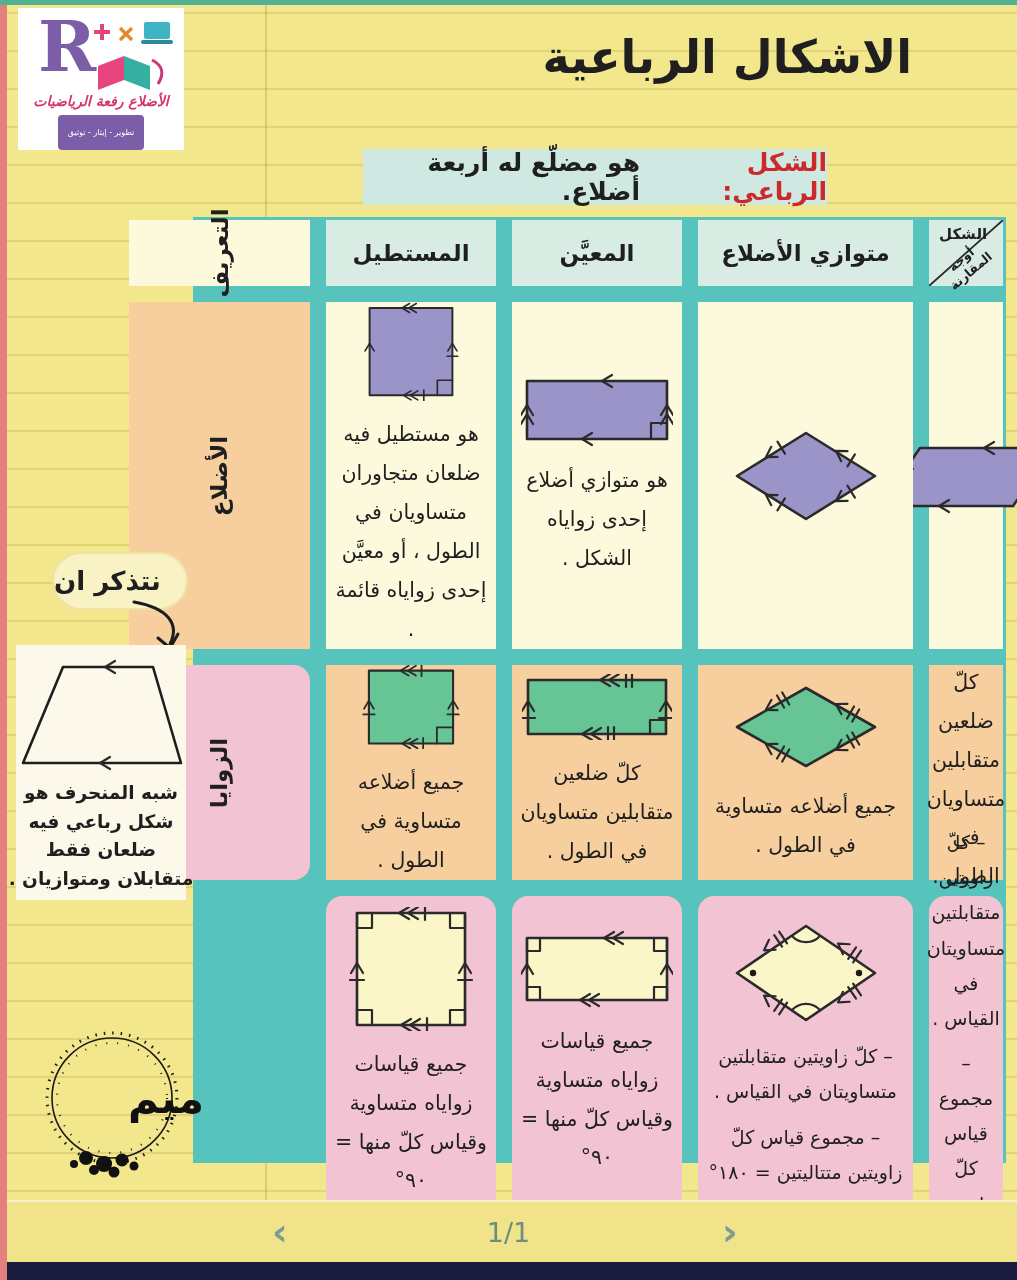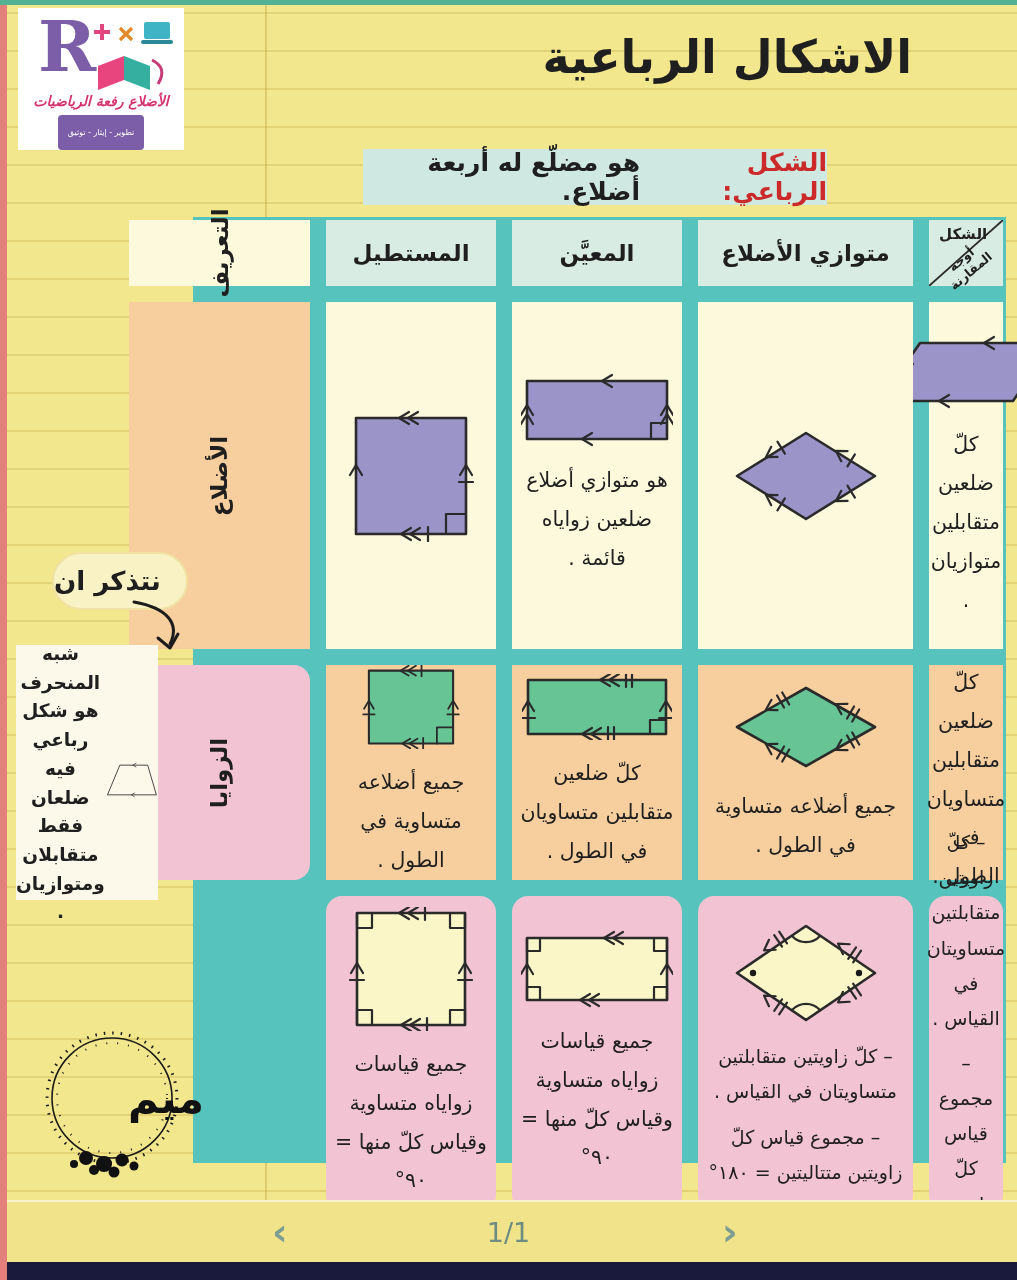--- a/index.html
+++ b/index.html
@@ -64,22 +64,22 @@
   .f-green  { fill:var(--shape_green,#66c495); }
   .f-yellow { fill:var(--shape_yellow,#fbf6c8); }
   .mk { fill:none; stroke:#2a2a2a; stroke-width:2.2; stroke-linecap:round; stroke-linejoin:round; }
   .dot { fill:#1a1a1a; }
 
   
   .bubble { position:absolute; top:552px; left:52px; width:136px; height:58px; background:#f9f2c4;
             border:2px solid #efe2a2; border-radius:30px; display:flex; align-items:center; justify-content:flex-end;
             font-size:26px; font-weight:bold; }
   .bubble-arrow { position:absolute; top:598px; left:128px; }
-  .notebox { position:absolute; top:645px; left:16px; width:142px; height:255px; background:#fcf9ea;
-             display:flex; align-items:center; padding-top:14px; }
+  .notebox { position:absolute; top:645px; left:16px; width:170px; height:255px; background:#fcf9ea;
+             display:flex; flex-direction:column; align-items:center; padding-top:14px; }
   .notebox p { font-size:18.5px; font-weight:bold; line-height:1.55; text-align:center; margin-top:8px; width:185px; }
 
   
   .stamp { position:absolute; top:1018px; left:24px; width:180px; height:170px; }
   .stamp svg { position:absolute; inset:0; }
   .stamp-text { position:absolute; top:56px; left:0; width:180px; text-align:right; font-size:42px; font-weight:bold; color:#111; }
 
   
   .pager { position:absolute; top:1200px; left:0; width:100%; height:62px; background:#f0e389;
            border-top:2px solid rgba(255,255,255,.55); direction:ltr; }
@@ -148,21 +148,20 @@
           </g>
         <g transform="translate(26,41) rotate(-55)">
             <path class="mk" d="M5,-6 L-5,0 L5,6"></path>
             <path class="mk" d="M14,-6 L4,0 L14,6"></path>
           </g>
         <g transform="translate(159,41) rotate(-55)">
             <path class="mk" d="M5,-6 L-5,0 L5,6"></path>
             <path class="mk" d="M14,-6 L4,0 L14,6"></path>
           </g>
       </svg>
-      <p class="ctxt">كلّ ضلعين متقابلين متوازيان .</p>
     </div>
     <div class="cell r1">
       <svg width="150" height="100" viewBox="0 0 150 100">
         <polygon class="shp f-purple" points="6,50 75,7 144,50 75,93"></polygon>
         <g transform="translate(110,28) rotate(32)">
             <path class="mk" d="M4,-6 L-6,0 L4,6"></path>
             <path class="mk" d="M12,-7 L12,7"></path>
           </g>
         <g transform="translate(40,28) rotate(-32)">
             <path class="mk" d="M4,-6 L-6,0 L4,6"></path>
@@ -190,21 +189,21 @@
         <g transform="translate(6,37) rotate(90)">
             <path class="mk" d="M5,-6 L-5,0 L5,6"></path>
             <path class="mk" d="M14,-6 L4,0 L14,6"></path>
           </g>
         <g transform="translate(146,37) rotate(90)">
             <path class="mk" d="M5,-6 L-5,0 L5,6"></path>
             <path class="mk" d="M14,-6 L4,0 L14,6"></path>
           </g>
         <path class="mk" d="M130,66 V50 H146"></path>
       </svg>
-      <p class="ctxt">هو متوازي أضلاع ضلعين زواياه قائمة .</p>
+      <p class="ctxt">هو متوازي أضلاع إحدى زواياه الشكل .</p>
     </div>
     <div class="cell r1">
       <svg width="126" height="132" viewBox="0 0 126 132">
         <rect class="shp f-purple" x="8" y="8" width="110" height="116"></rect>
         <g transform="translate(56,8)">
             <path class="mk" d="M5,-6 L-5,0 L5,6"></path>
             <path class="mk" d="M14,-6 L4,0 L14,6"></path>
           </g>
         <g transform="translate(8,60) rotate(90)">
             <path class="mk" d="M5,-6 L-5,0 L5,6"></path>
@@ -213,20 +212,21 @@
             <path class="mk" d="M5,-6 L-5,0 L5,6"></path>
             <path class="mk" d="M12,-7 L12,7"></path>
           </g>
         <g transform="translate(58,124)">
             <path class="mk" d="M5,-6 L-5,0 L5,6"></path>
             <path class="mk" d="M14,-6 L4,0 L14,6"></path>
             <path class="mk" d="M22,-7 L22,7"></path>
           </g>
         <path class="mk" d="M98,124 V104 H118"></path>
       </svg>
+      <p class="ctxt">هو مستطيل فيه ضلعان متجاوران متساويان في الطول ، أو معيَّن إحدى زواياه قائمة .</p>
     </div>
 
     <div class="cell r2 lblcell">
       <span>الأضلاع</span>
     </div>
     <div class="cell r2">
       <svg width="175" height="72" viewBox="0 0 175 72">
         <polygon class="shp f-green" points="6,63 44,10 169,10 131,63"></polygon>
         <g transform="translate(108,10)">
             <path class="mk" d="M4,-6 L-6,0 L4,6"></path>

